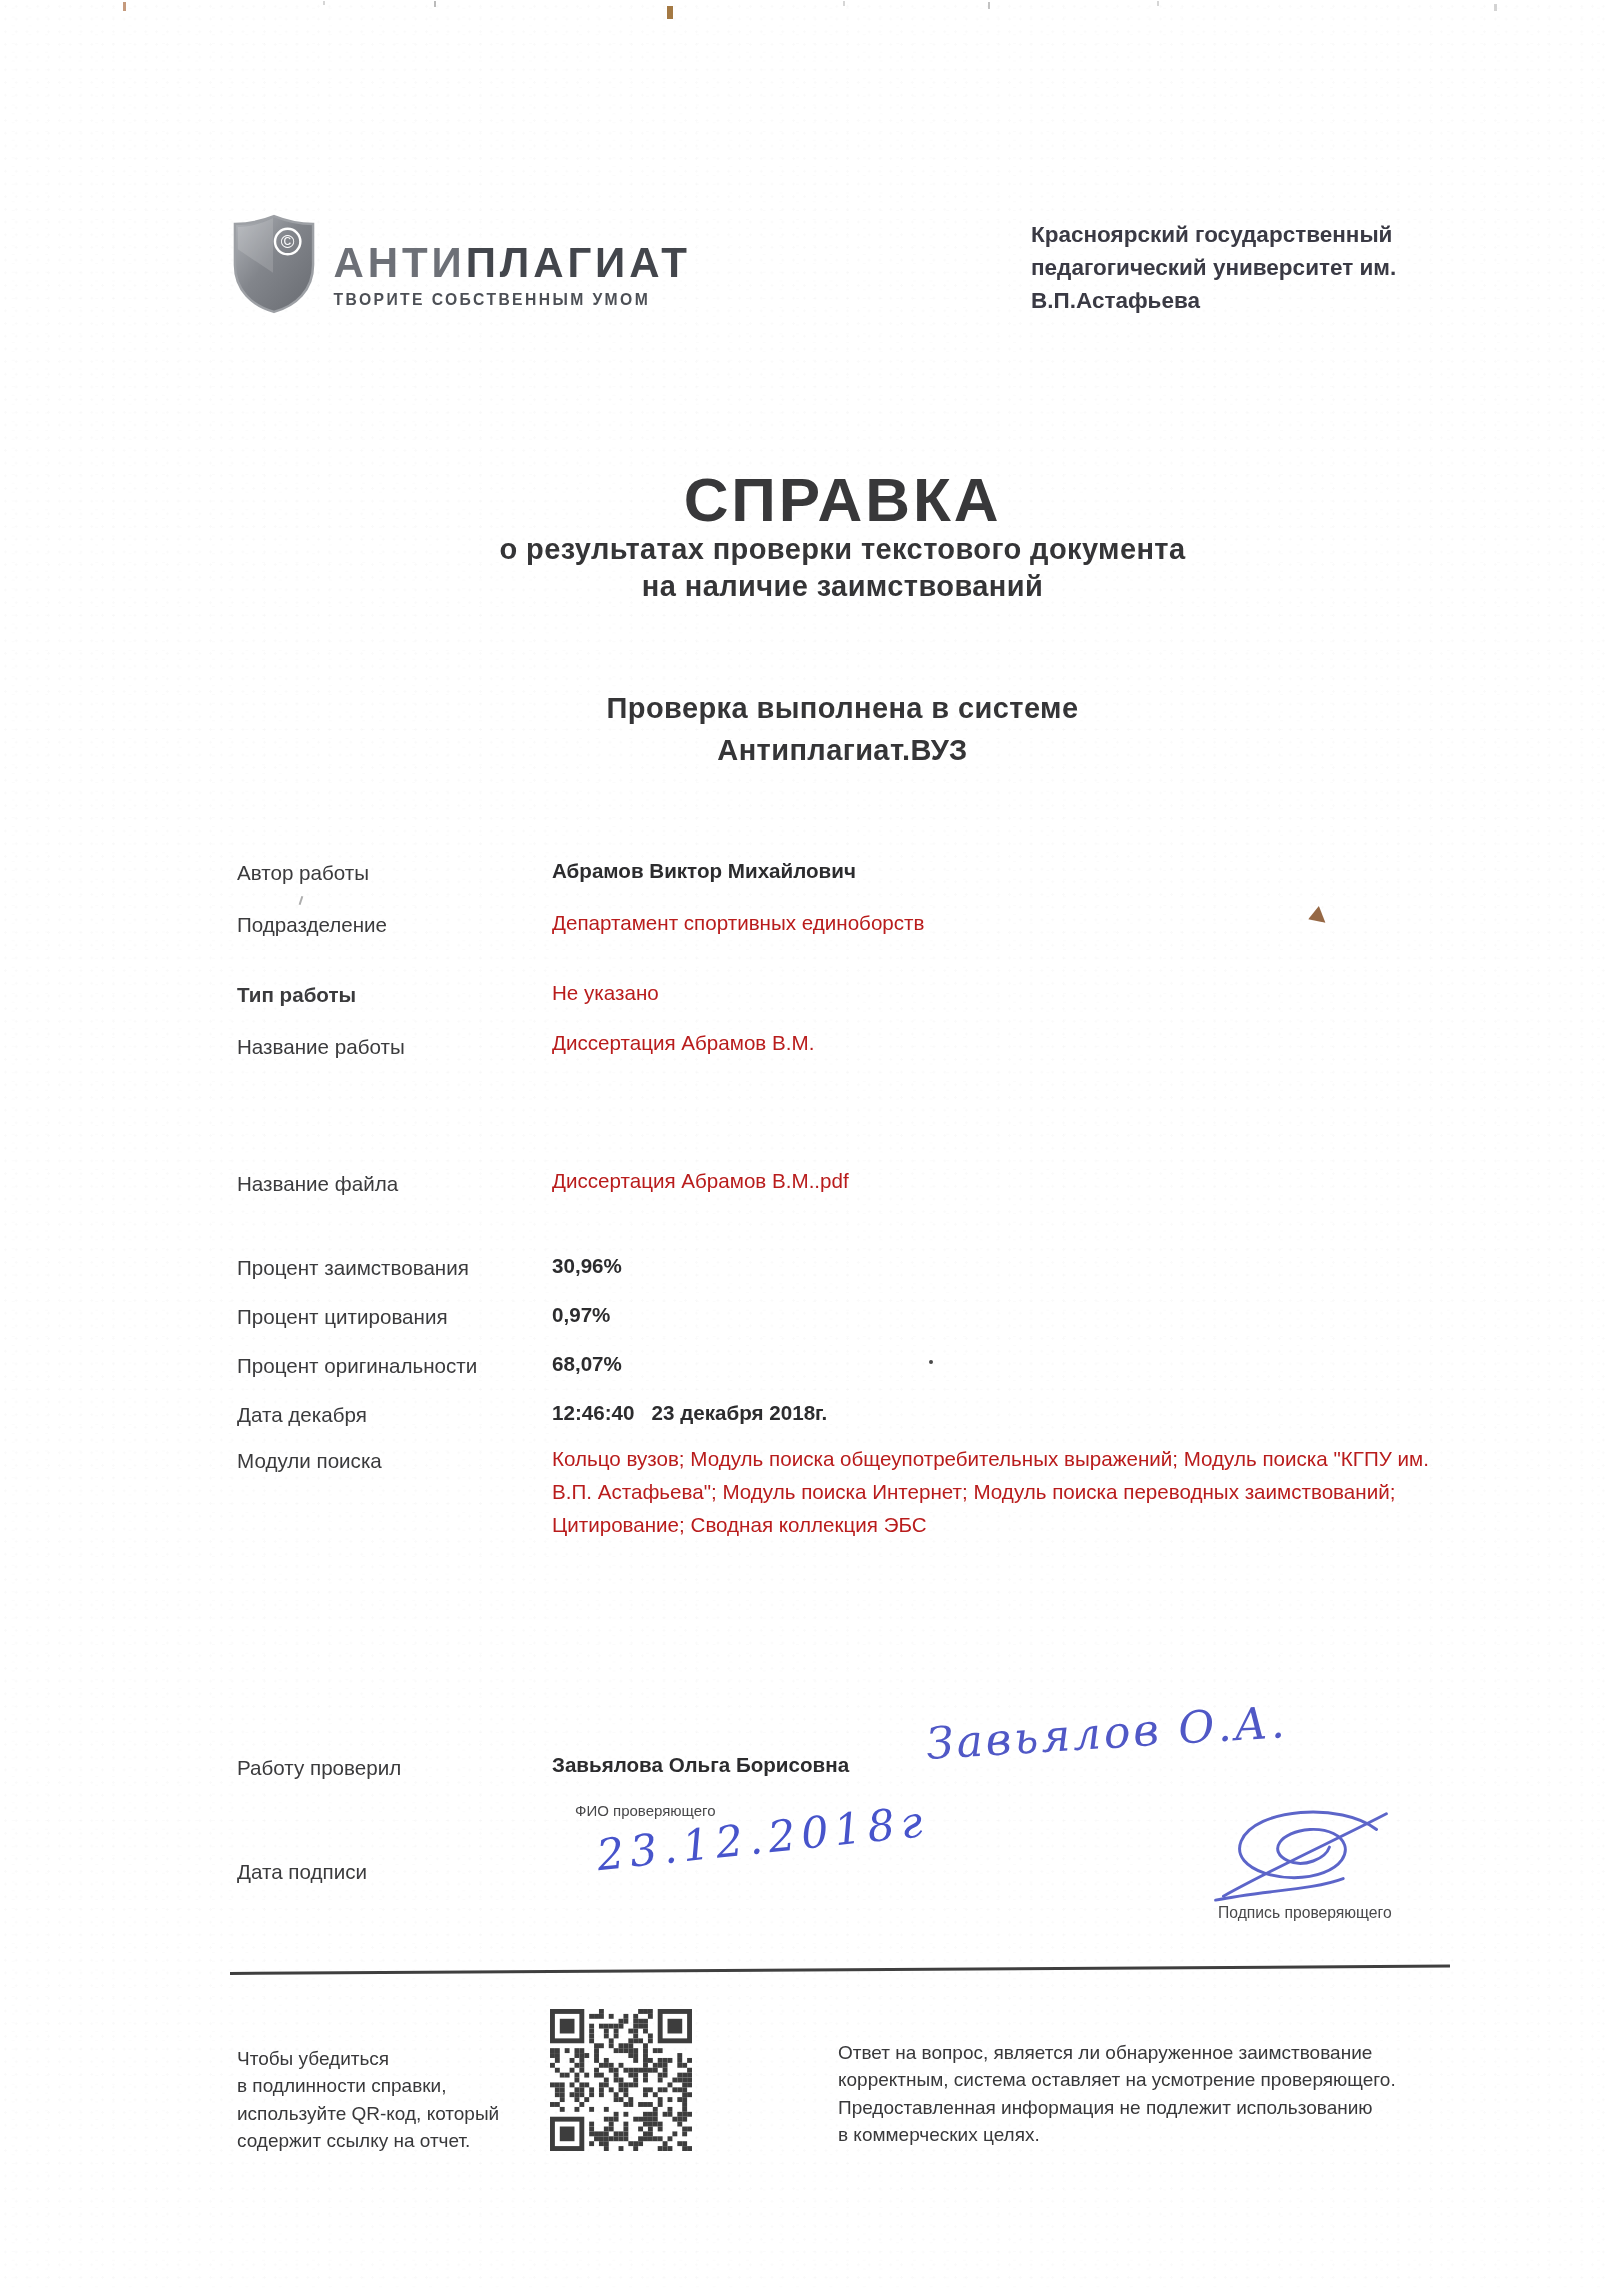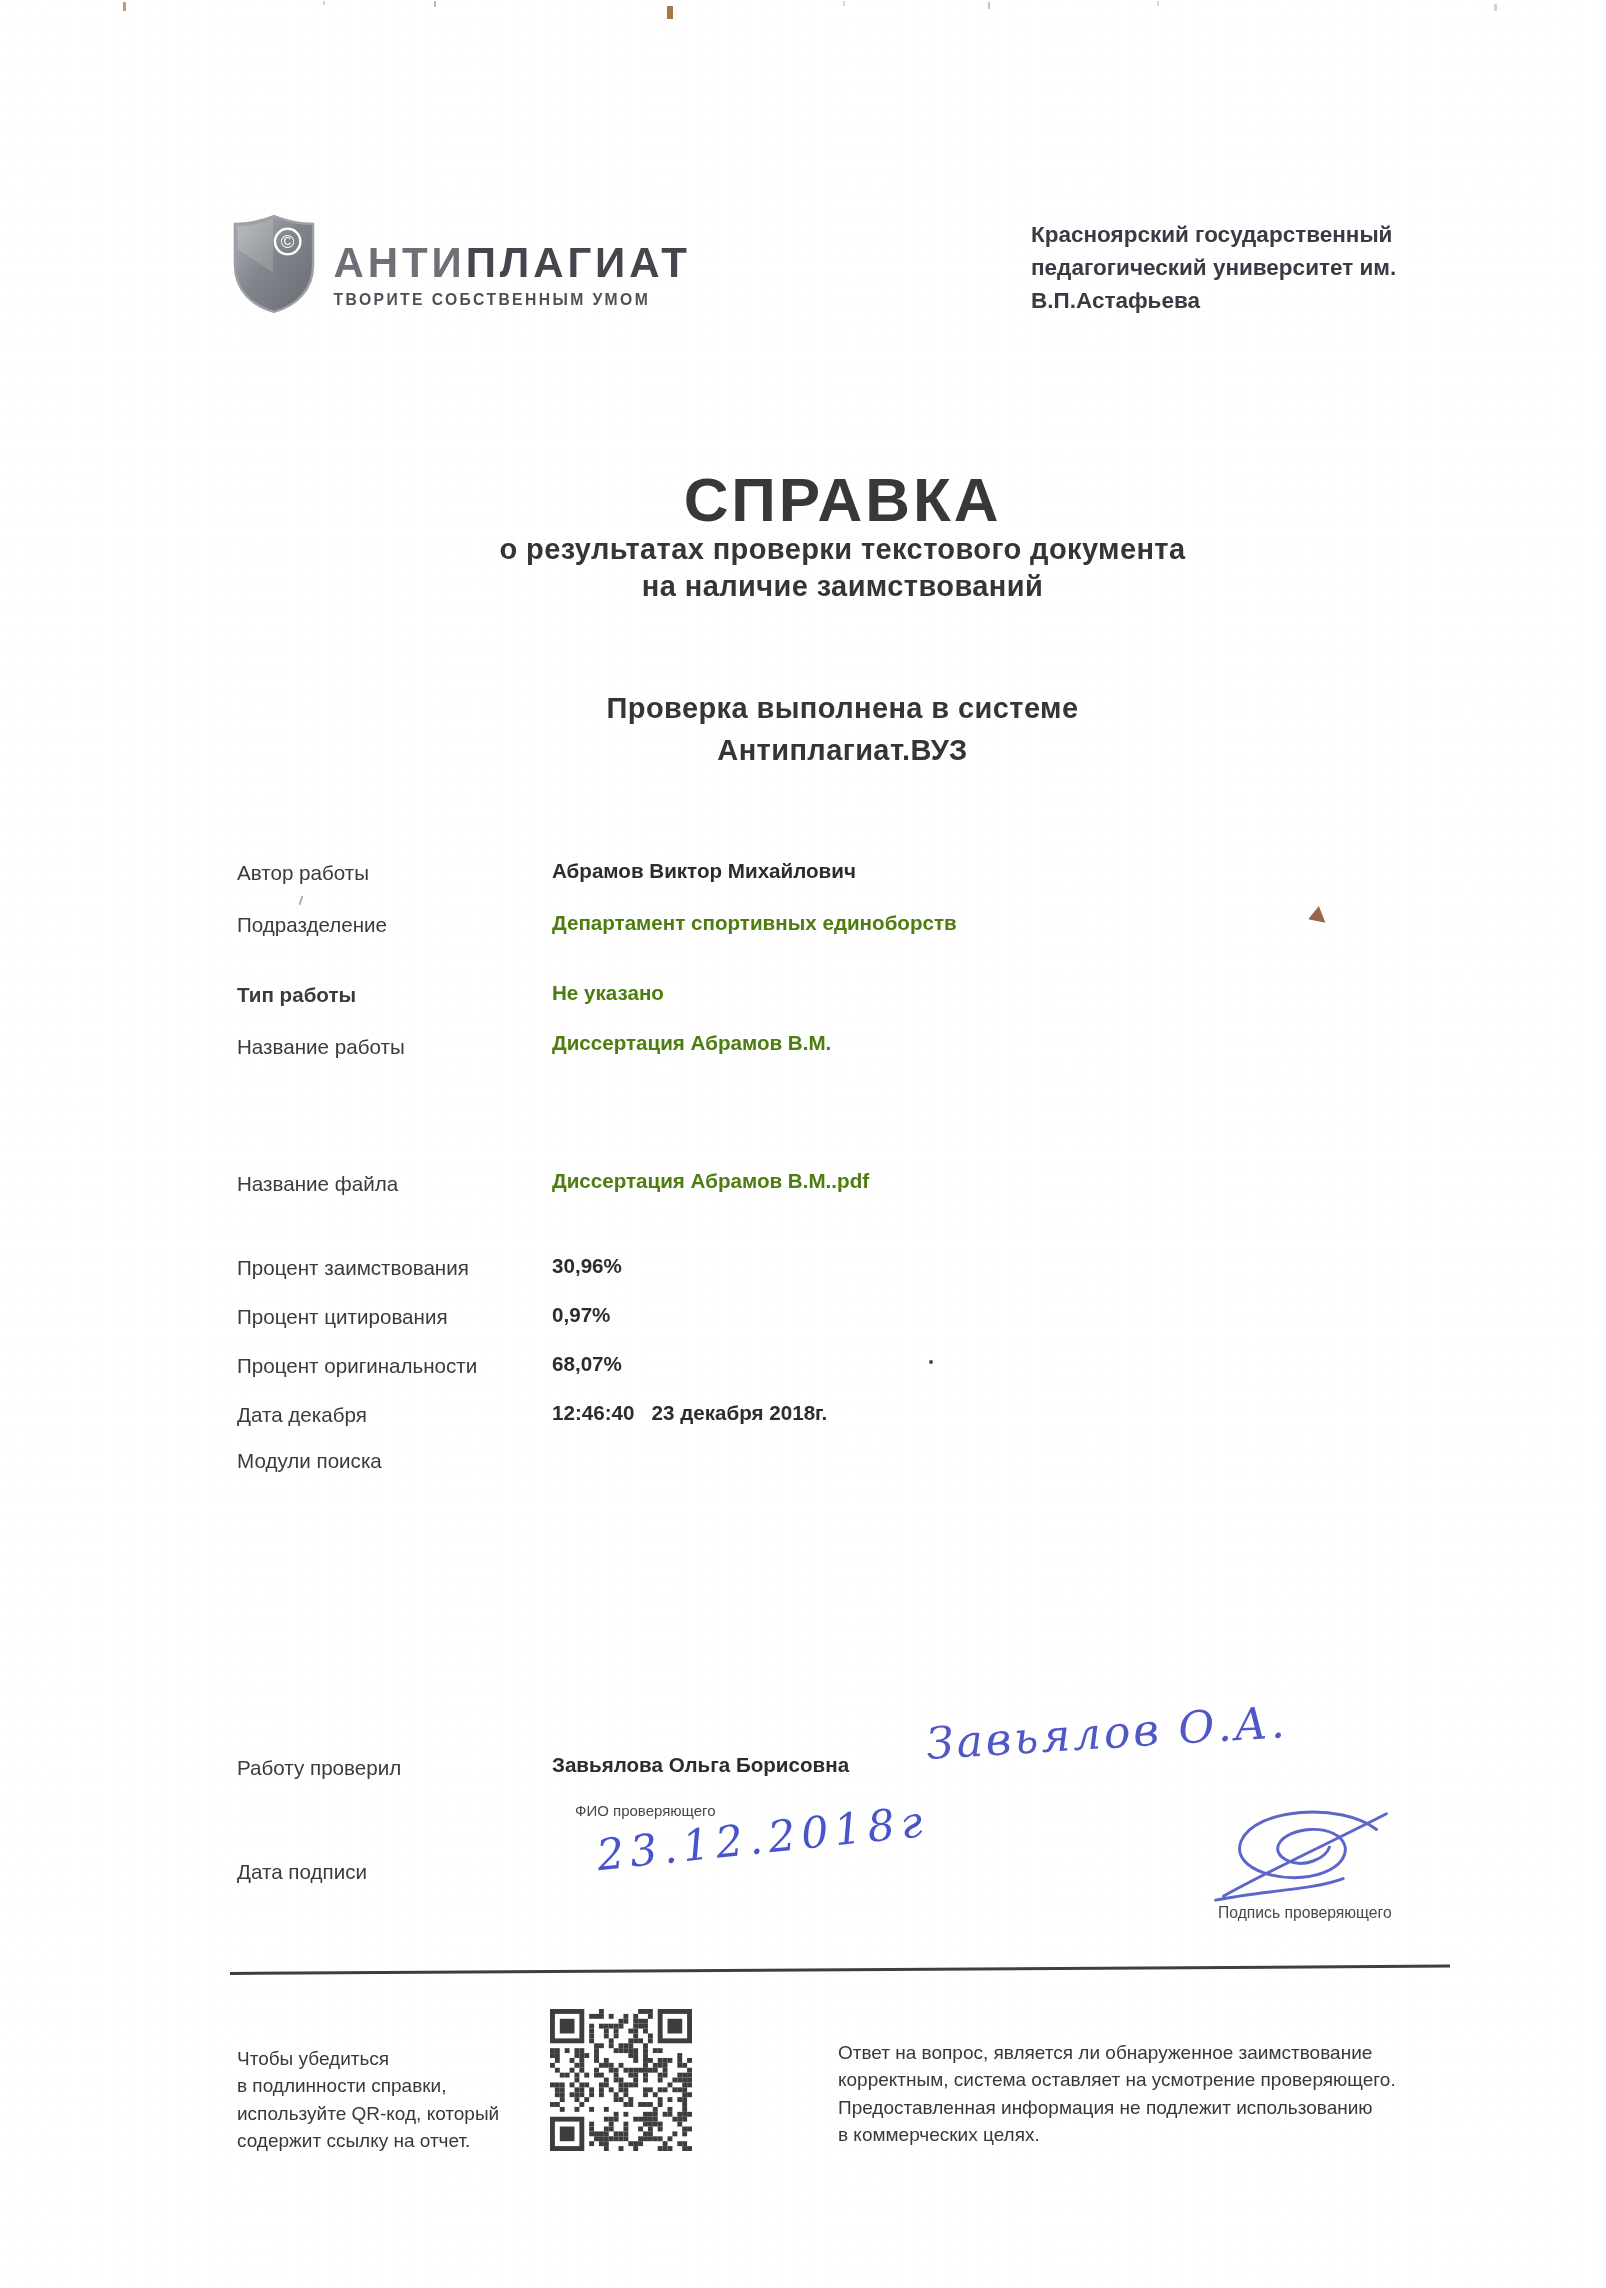--- a/index.html
+++ b/index.html
@@ -18,21 +18,21 @@
   .brand .dk{color:#43464c;}
   .tagline{margin-top:6.9px;font-weight:bold;font-size:15.7px;letter-spacing:2.4px;color:#4d5056;}
   .university{position:absolute;left:1031px;top:218px;width:412px;font-weight:bold;
         font-size:22.5px;line-height:1.47;color:#3a3a44;white-space:pre-line;}
   
   .center-line{position:absolute;left:230px;width:1225px;text-align:center;color:#353537;}
   .h1{font-size:62px;font-weight:bold;letter-spacing:2.9px;color:#38383a;}
   .h2{font-size:29px;font-weight:bold;letter-spacing:0.4px;}
   
   .lbl{position:absolute;left:237px;font-size:20.6px;color:#3b3b3d;}
-  .val{position:absolute;left:552px;font-size:20.6px;color:#4d7c0f;white-space:pre-wrap;font-weight:bold;}
+  .val{position:absolute;left:552px;font-size:20.6px;color:#b91c1c;white-space:pre-wrap;}
   .b{font-weight:bold;color:#2c2c2e;}
   .modules{width:902px;line-height:1.6;}
   .caption{position:absolute;font-size:15px;color:#48484a;}
   
   .hand{position:absolute;font-family:"DejaVu Serif",serif;font-style:italic;color:#5058c6;}
   .hand-name{left:926px;top:1707px;font-size:44px;letter-spacing:2.9px;transform:rotate(-3.5deg);}
   .hand-date{left:596px;top:1813px;font-size:43px;letter-spacing:5.9px;color:#4754cb;transform:rotate(-6deg);}
   .sig-svg{position:absolute;left:1194px;top:1800px;}
   
   .divider{position:absolute;left:230px;top:1972px;width:1220px;height:2.9px;background:#3f3f3f;
@@ -99,20 +99,21 @@
   <div class="lbl" style="top:1305px;">Процент цитирования</div>
   <div class="val b" style="top:1303px;">0,97%</div>
 
   <div class="lbl" style="top:1354px;">Процент оригинальности</div>
   <div class="val b" style="top:1352px;">68,07%</div>
 
   <div class="lbl" style="top:1403px;">Дата декабря</div>
   <div class="val b" style="top:1401px;">12:46:40   23 декабря 2018г.</div>
 
   <div class="lbl" style="top:1449px;">Модули поиска</div>
+  <div class="val modules" style="top:1443px;">Кольцо вузов; Модуль поиска общеупотребительных выражений; Модуль поиска "КГПУ им. В.П. Астафьева"; Модуль поиска Интернет; Модуль поиска переводных заимствований; Цитирование; Сводная коллекция ЭБС</div>
 
   <div class="lbl" style="top:1756px;">Работу проверил</div>
   <div class="val b" style="top:1753px;">Завьялова Ольга Борисовна</div>
   <div class="caption" style="left:575px;top:1802px;">ФИО проверяющего</div>
 
   <div class="hand hand-name">Завьялов О.А.</div>
 
   <div class="lbl" style="top:1860px;">Дата подписи</div>
   <div class="hand hand-date">23.12.2018г</div>
 

